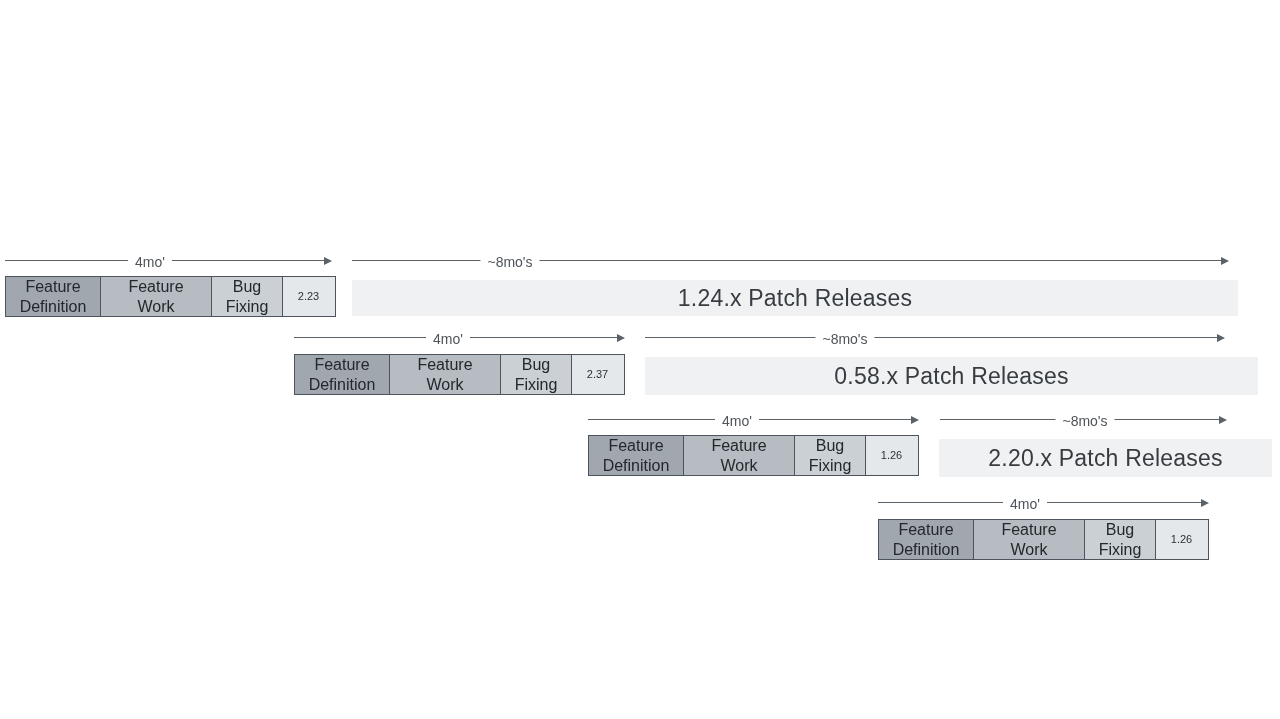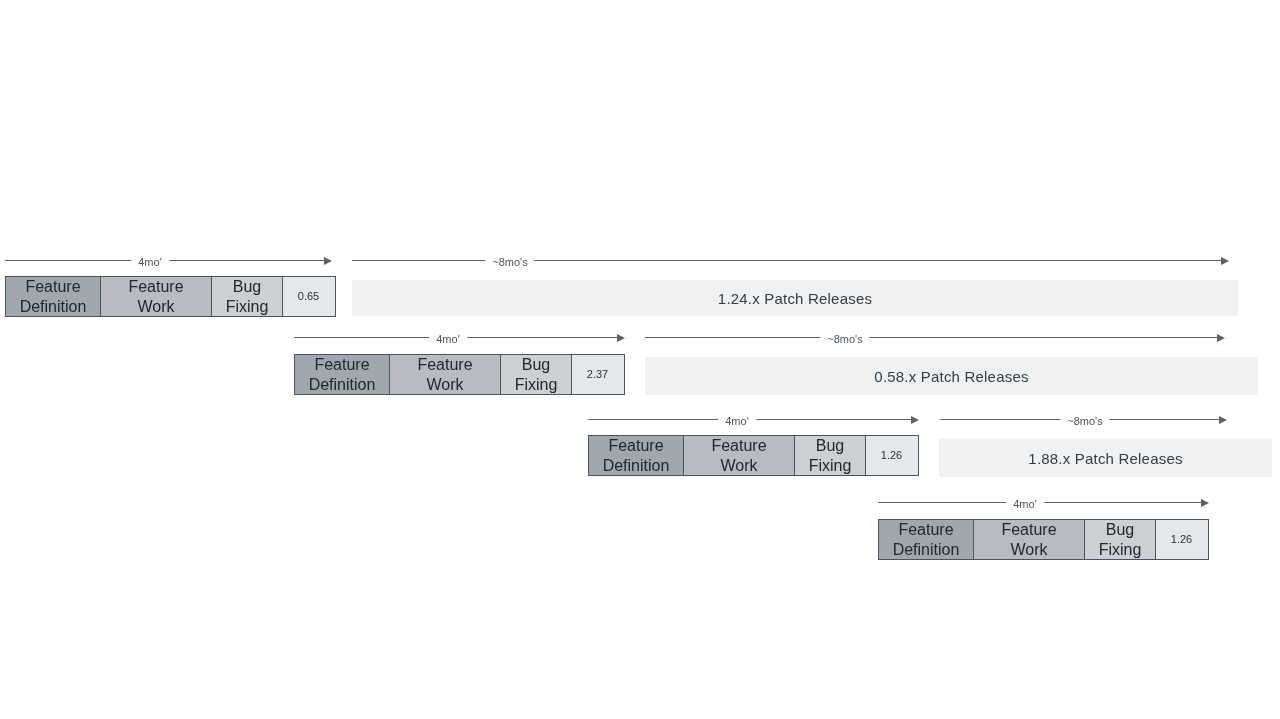--- a/index.html
+++ b/index.html
@@ -9,42 +9,42 @@
   }
   
   .tl-arrow{position:absolute;height:0;border-top:1.4px solid var(--arrow,#5a6167);}
   .tl-arrow .head{
     position:absolute;right:-2px;top:-3.6px;width:0;height:0;
     border-left:8px solid var(--arrow,#5a6167);
     border-top:4px solid transparent;border-bottom:4px solid transparent;
   }
   .duration{
     position:absolute;top:-6px;transform:translateX(-50%);
-    background:#ffffff;padding:0 7px;font-size:11px;line-height:14px;
+    background:#ffffff;padding:0 7px;font-size:14px;line-height:14px;
     color:#4d545a;white-space:nowrap;
   }
   
   .strip{position:absolute;display:flex;}
   .pbox{
     box-sizing:border-box;height:41px;border:1.5px solid var(--border,#4d545b);
     display:flex;align-items:center;justify-content:center;text-align:center;
     font-size:16px;line-height:1.25;color:#23282d;white-space:pre-line;
   }
   .pbox + .pbox{margin-left:-1.5px;}
   .w-fd{width:96px;}  .w-fw{width:113px;} .w-bf{width:72px;} .w-ver{width:54px;}
   .fd{background:var(--feature-definition,#a0a7ae);}
   .fw{background:var(--feature-work,#b6bcc2);}
   .bf{background:var(--bug-fixing,#cbd0d5);}
   .ver{background:var(--version-box,#e5e8ea);font-size:11px;color:#2c3136;}
   
   .band{
     position:absolute;background:var(--patch-band,#f0f1f3);
     display:flex;align-items:center;justify-content:center;
   }
-  .band .big{font-size:15px;color:#373c41;letter-spacing:.2px;white-space:nowrap;}
+  .band .big{font-size:23px;color:#373c41;letter-spacing:.2px;white-space:nowrap;}
   
   .r1-dev{left:5px;top:260px;width:325px;}     .r1-dev .duration{left:145px;}
   .r1-patch{left:352px;top:260px;width:875px;} .r1-patch .duration{left:158px;}
   .r1-strip{left:5px;top:276px;}
   .r1-band{left:352px;top:280px;width:886px;height:36px;}
 
   .r2-dev{left:294px;top:337px;width:329px;}   .r2-dev .duration{left:154px;}
   .r2-patch{left:645px;top:337px;width:578px;} .r2-patch .duration{left:200px;}
   .r2-strip{left:294px;top:354px;}
   .r2-band{left:645px;top:357px;width:613px;height:38px;}
@@ -71,21 +71,21 @@
       <span class="head"></span>
       <span class="duration">~8mo's</span>
     </div>
     <div class="strip r1-strip">
       <div class="pbox fd w-fd">Feature
 Definition</div>
       <div class="pbox fw w-fw">Feature
 Work</div>
       <div class="pbox bf w-bf">Bug
 Fixing</div>
-      <div class="pbox ver w-ver">0.65</div>
+      <div class="pbox ver w-ver">2.23</div>
     </div>
     <div class="band r1-band">
       <span class="big">1.24.x Patch Releases</span>
     </div>
   </div>
 
   <div class="row">
     <div class="tl-arrow r2-dev">
       <span class="head"></span>
       <span class="duration">4mo'</span>
@@ -120,21 +120,21 @@
     <div class="strip r3-strip">
       <div class="pbox fd w-fd">Feature
 Definition</div>
       <div class="pbox fw w-fw">Feature
 Work</div>
       <div class="pbox bf w-bf">Bug
 Fixing</div>
       <div class="pbox ver w-ver">1.26</div>
     </div>
     <div class="band r3-band">
-      <span class="big">1.88.x Patch Releases</span>
+      <span class="big">2.20.x Patch Releases</span>
     </div>
   </div>
 
   <div class="row">
     <div class="tl-arrow r4-dev">
       <span class="head"></span>
       <span class="duration">4mo'</span>
     </div>
     <div class="strip r4-strip">
       <div class="pbox fd w-fd">Feature

